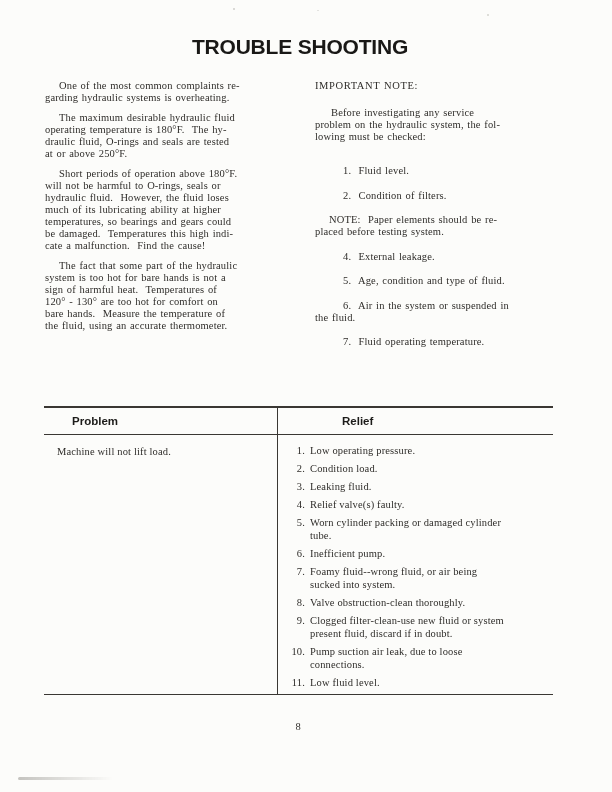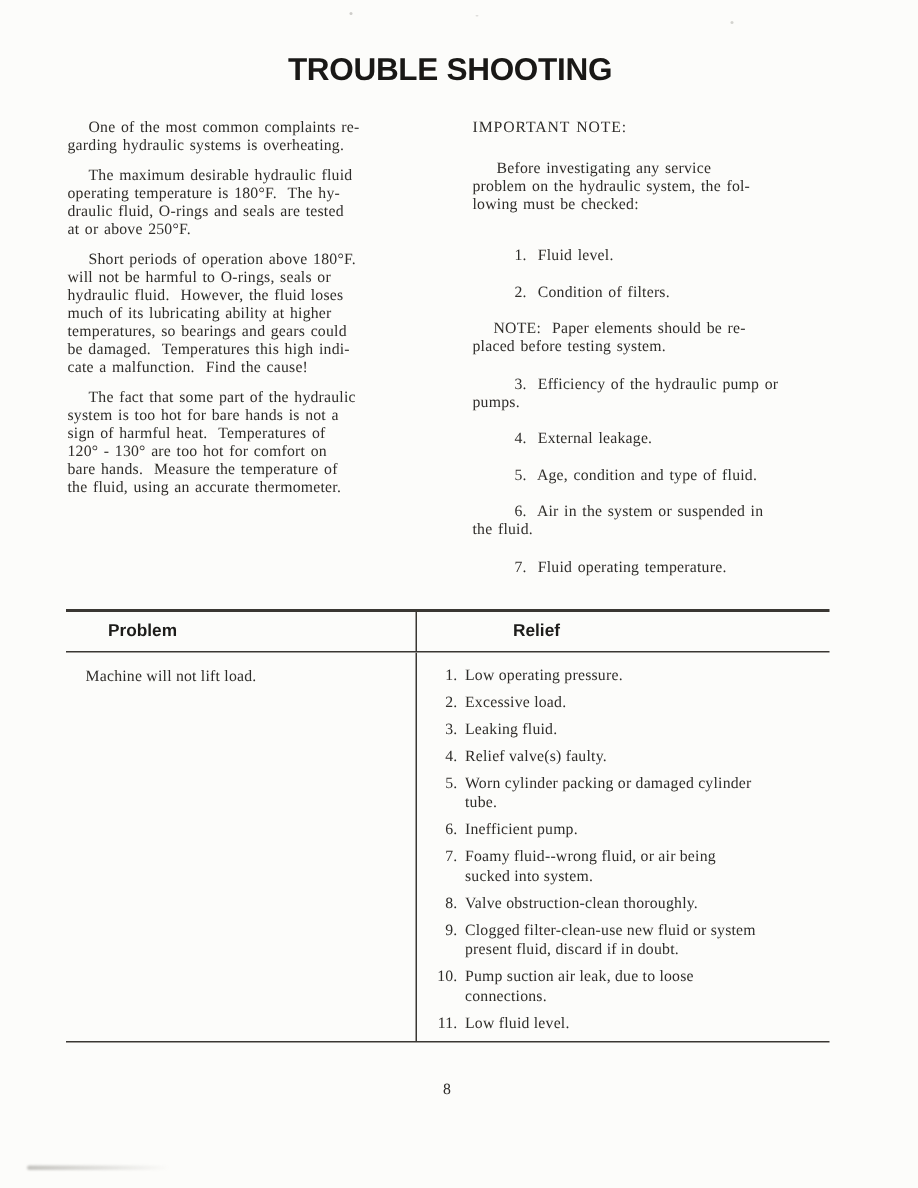--- a/index.html
+++ b/index.html
@@ -84,22 +84,20 @@
     <div class="imp-heading">IMPORTANT NOTE:</div>
     <p class="para intro"><span>Before investigating any service
 problem on the hydraulic system, the fol-
 lowing must be checked:</span></p>
     <div>
 
     <p class="para item"><span>1.  Fluid level.</span></p>
         <p class="para item"><span>2.  Condition of filters.</span></p>
         <p class="para note"><span class="u">NOTE:</span><span>  Paper elements should be re-
 placed before testing system.</span></p>
-        <p class="para item"><span>3.  Efficiency of the hydraulic pump or
-pumps.</span></p>
         <p class="para item"><span>4.  External leakage.</span></p>
         <p class="para item"><span>5.  Age, condition and type of fluid.</span></p>
         <p class="para item"><span>6.  Air in the system or suspended in
 the fluid.</span></p>
         <p class="para item"><span>7.  Fluid operating temperature.</span></p>
       </div>
   </div>
 
   <div class="ptable">
     <div class="thead">
@@ -111,21 +109,21 @@
     <div class="tbody">
       <div class="td-left">Machine will not lift load.</div>
       <div class="td-right">
 
       <div class="cause-row">
             <span class="cnum">1.</span>
             <span class="ctext">Low operating pressure.</span>
           </div>
           <div class="cause-row">
             <span class="cnum">2.</span>
-            <span class="ctext">Excessive load.</span>
+            <span class="ctext">Condition load.</span>
           </div>
           <div class="cause-row">
             <span class="cnum">3.</span>
             <span class="ctext">Leaking fluid.</span>
           </div>
           <div class="cause-row">
             <span class="cnum">4.</span>
             <span class="ctext">Relief valve(s) faulty.</span>
           </div>
           <div class="cause-row">

